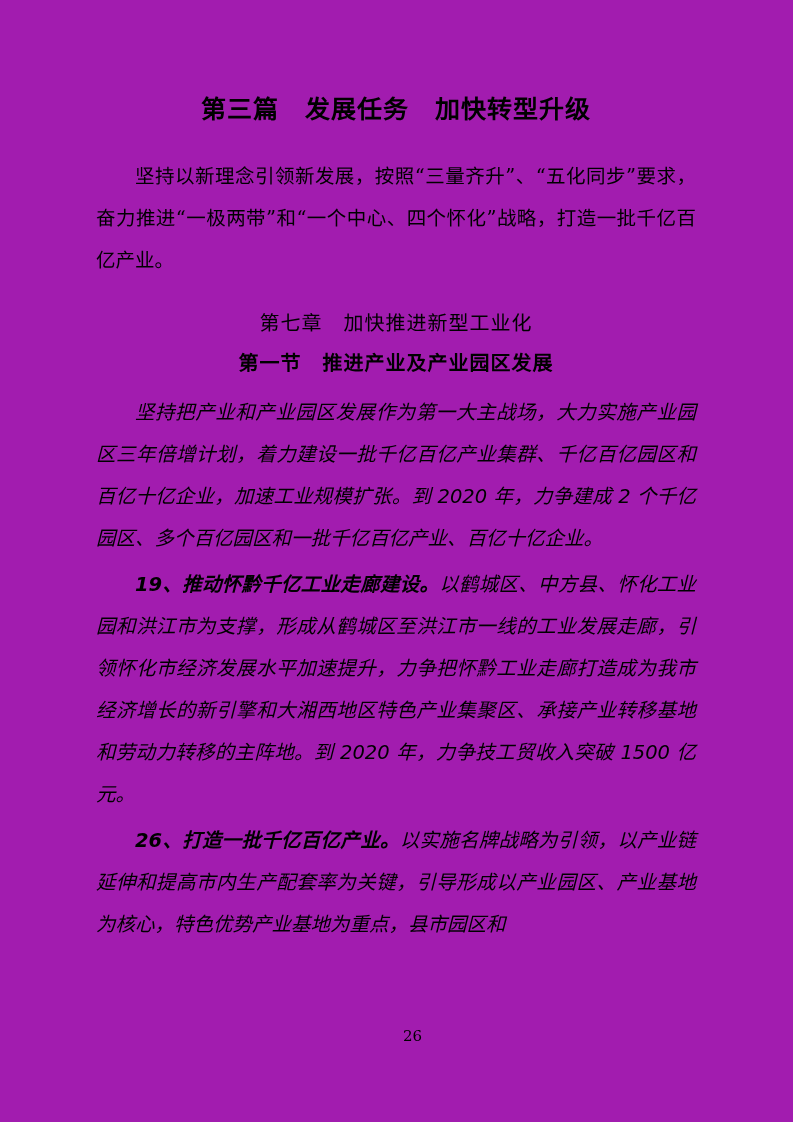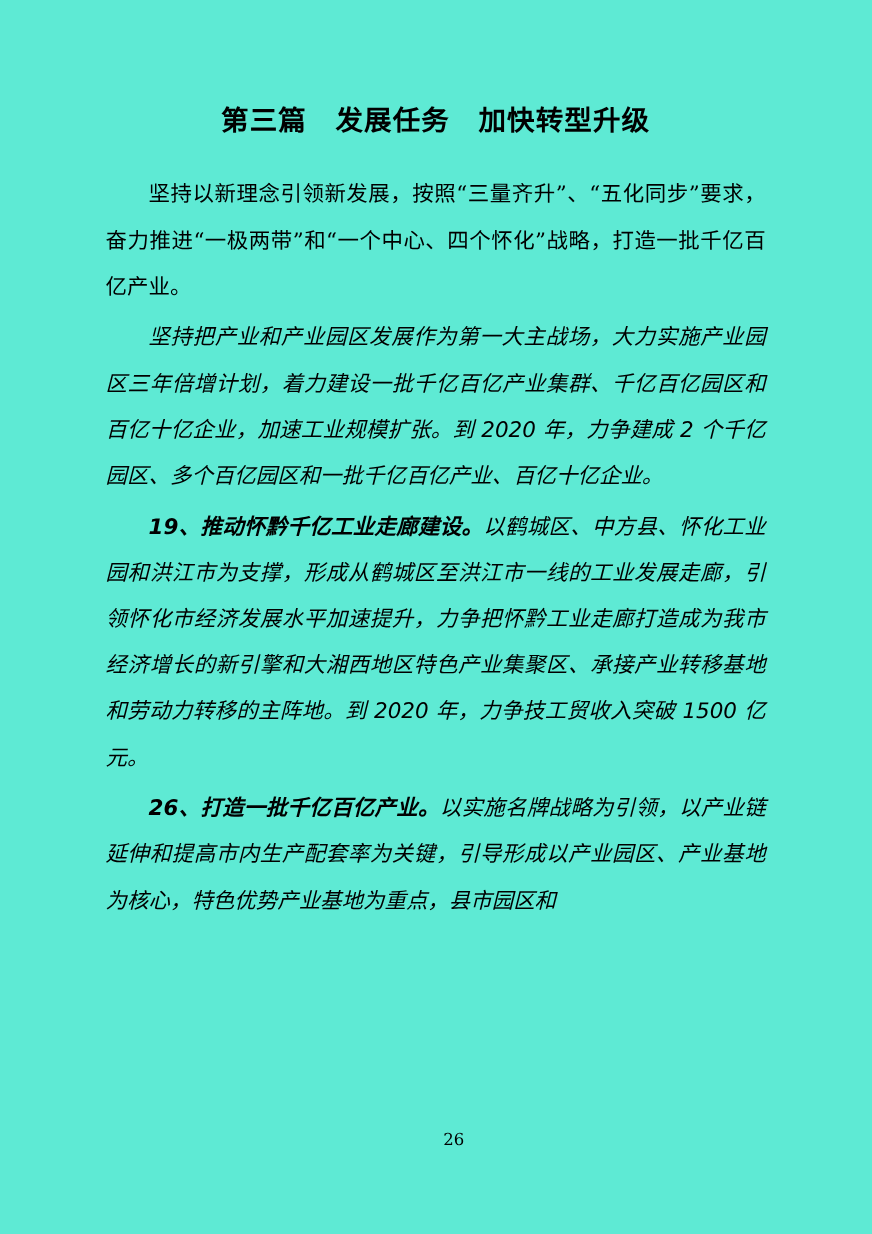--- a/index.html
+++ b/index.html
@@ -10,21 +10,21 @@
   }
   body {
     font-family: "DejaVu Serif", "Liberation Serif", serif;
     color: #000000;
   }
   .page {
     position: relative;
     width: 793px;
     height: 1122px;
     margin: 0 auto;
-    background: #5eead4;
+    background: #a21caf;
     box-sizing: border-box;
     overflow: hidden;
   }
   .content {
     position: absolute;
     left: 96px;
     top: 92px;
     width: 600px;
   }
   .doc-title {
@@ -88,21 +88,23 @@
 <body>
 
 <div class="page">
 
   <div class="content">
 
     <h1 class="doc-title">第三篇　发展任务　加快转型升级</h1>
 
     <p class="body-text body-serif">坚持以新理念引领新发展，按照“三量齐升”、“五化同步”要求，奋力推进“一极两带”和“一个中心、四个怀化”战略，打造一批千亿百亿产业。</p>
 
+    <h2 class="chapter-title">第七章　加快推进新型工业化</h2>
 
+    <h3 class="section-title">第一节　推进产业及产业园区发展</h3>
 
     <p class="body-text body-sans">
       <span class="lead"></span><span>坚持把产业和产业园区发展作为第一大主战场，大力实施产业园区三年倍增计划，着力建设一批千亿百亿产业集群、千亿百亿园区和百亿十亿企业，加速工业规模扩张。到 2020 年，力争建成 2 个千亿园区、多个百亿园区和一批千亿百亿产业、百亿十亿企业。</span>
     </p>
 
     <p class="body-text body-sans">
       <span class="lead">19、推动怀黔千亿工业走廊建设。</span><span>以鹤城区、中方县、怀化工业园和洪江市为支撑，形成从鹤城区至洪江市一线的工业发展走廊，引领怀化市经济发展水平加速提升，力争把怀黔工业走廊打造成为我市经济增长的新引擎和大湘西地区特色产业集聚区、承接产业转移基地和劳动力转移的主阵地。到 2020 年，力争技工贸收入突破 1500 亿元。</span>
     </p>
 
     <p class="body-text body-sans">

